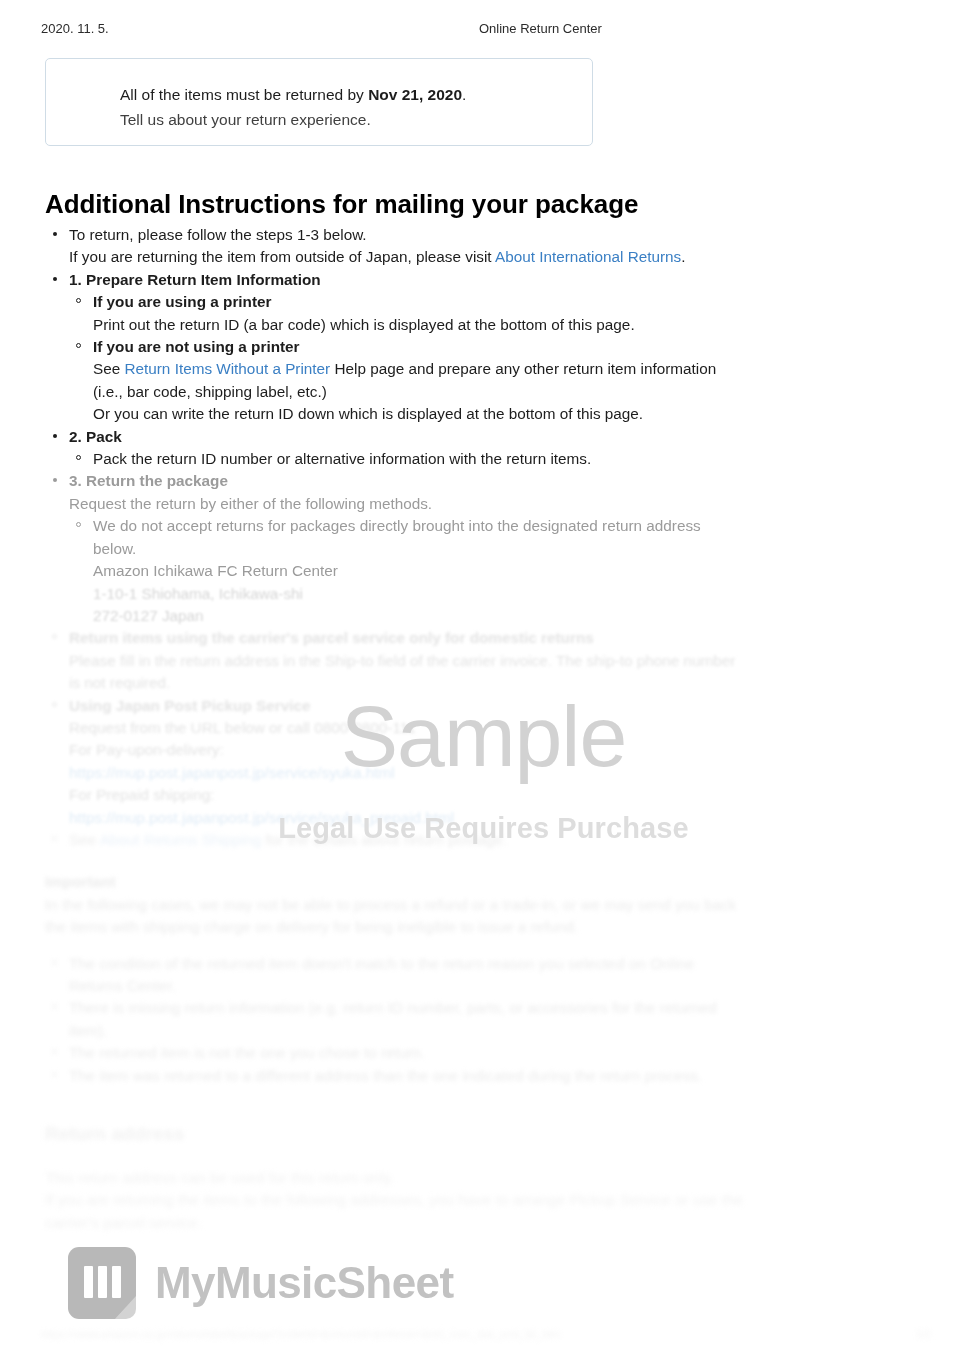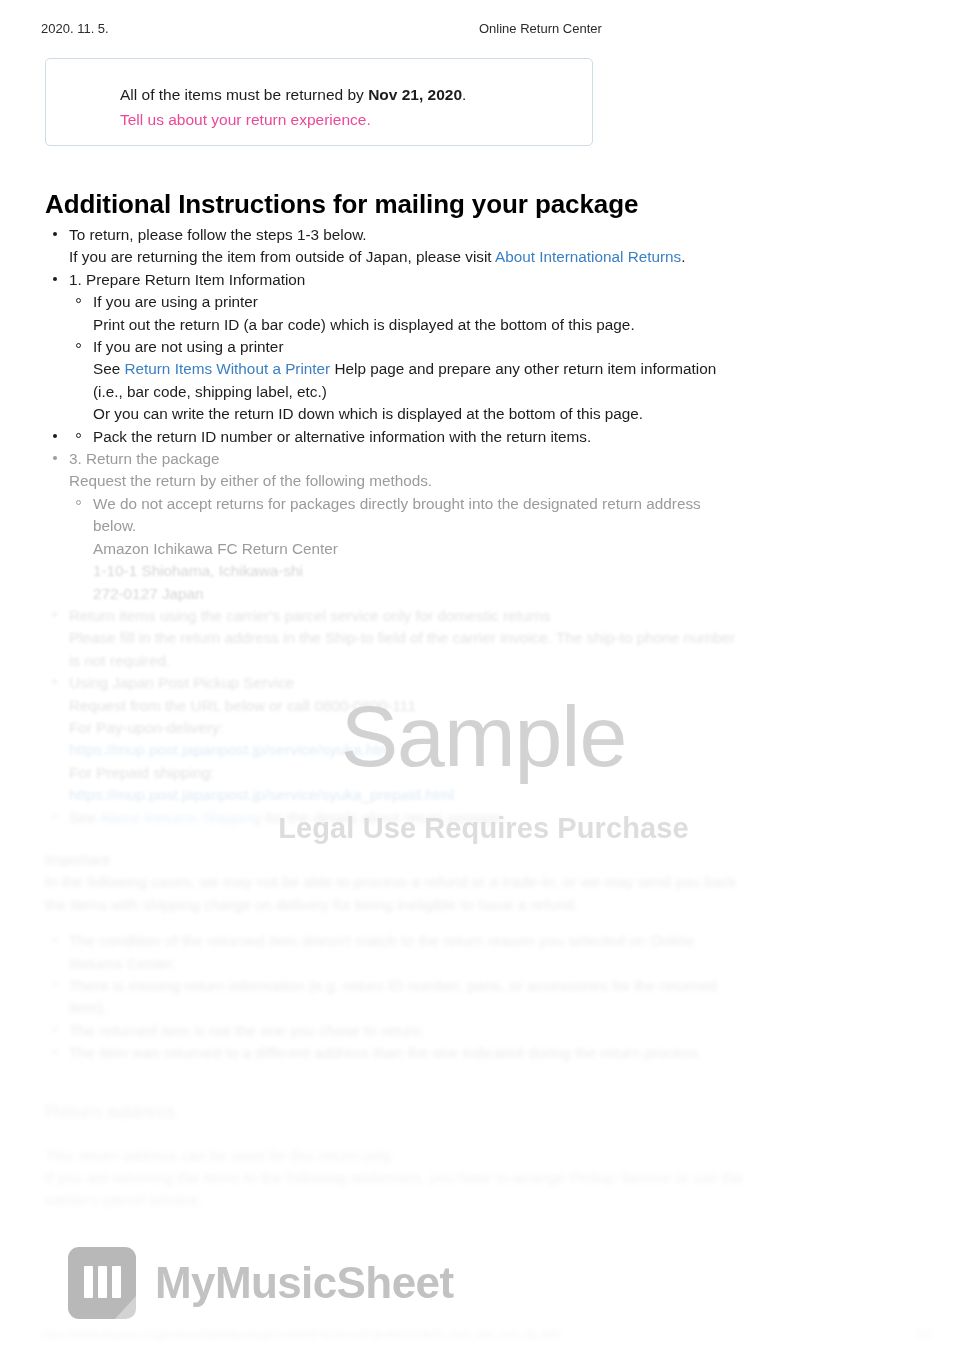--- a/index.html
+++ b/index.html
@@ -64,21 +64,21 @@
     line-height: 23px;
     color: #1d1d1d;
     white-space: nowrap;
   }
   .notice-line1 b { font-weight: 700; }
   .notice-link {
     display: block;
     margin-top: 2px;
     font-size: 15.5px;
     line-height: 23px;
-    color: #ec4899;
+    color: #404040;
     text-decoration: none;
     white-space: nowrap;
     cursor: pointer;
   }
 
   
   .main-heading {
     position: absolute;
     left: 45px;
     top: 172px;
@@ -123,21 +123,21 @@
     position: absolute;
     left: 7px;
     top: 7px;
     width: 5px;
     height: 5px;
     border-radius: 50%;
     border: 1px solid currentColor;
     box-sizing: border-box;
     background: transparent;
   }
-  .bold { font-weight: 400; }
+  .bold { font-weight: 700; }
   .lnk {
     color: #3a7fc4;
     text-decoration: none;
     cursor: pointer;
   }
   .plain { margin: 0; }
 
   
   .f0 { color: #1d1d1d; }
   .f1 { color: #9b9b9b; }
@@ -295,20 +295,21 @@
     <div class="lvl2">
       <span class="marker-circle"></span>
       <div class="plain bold">If you are not using a printer</div>
       <div class="plain"><span>See </span><a class="lnk">Return Items Without a Printer</a><span> Help page and prepare any other return item information (i.e., bar code, shipping label, etc.)</span></div>
       <div class="plain">Or you can write the return ID down which is displayed at the bottom of this page.</div>
     </div>
   </div>
 
   <div class="lvl1 f0">
     <span class="marker-disc"></span>
+    <div class="plain bold">2. Pack</div>
     <div class="lvl2">
       <span class="marker-circle"></span>
       <div class="plain">Pack the return ID number or alternative information with the return items.</div>
     </div>
   </div>
 
   <div class="lvl1 f1">
     <span class="marker-disc"></span>
     <div class="plain bold">3. Return the package</div>
     <div class="plain">Request the return by either of the following methods.</div>

